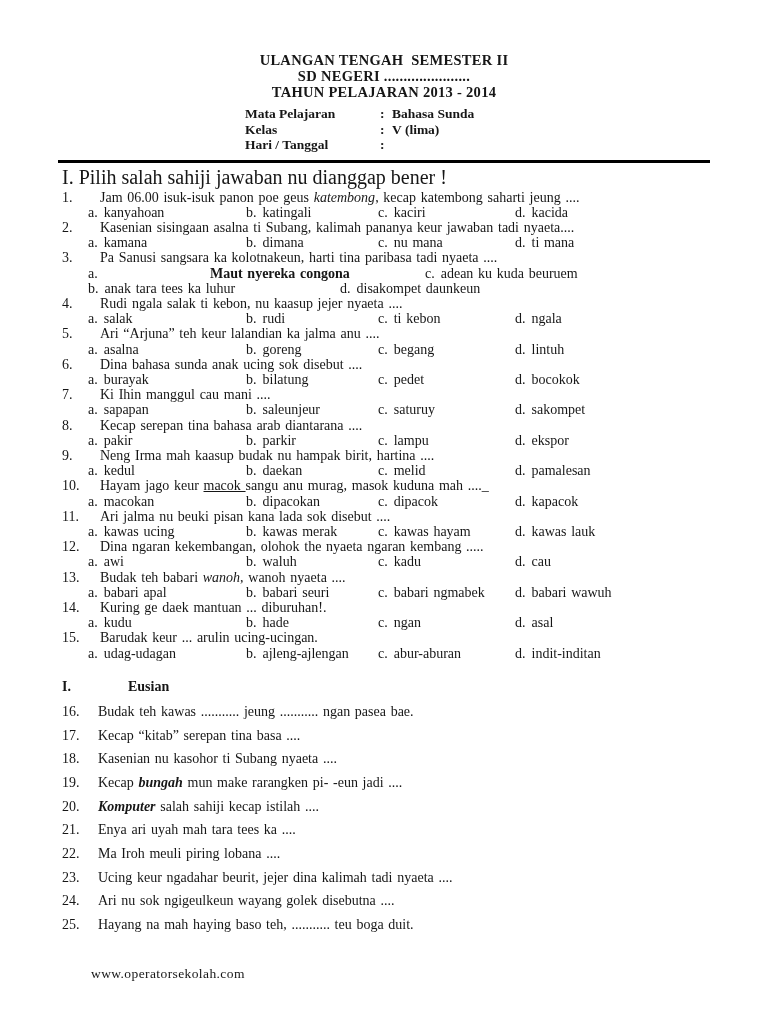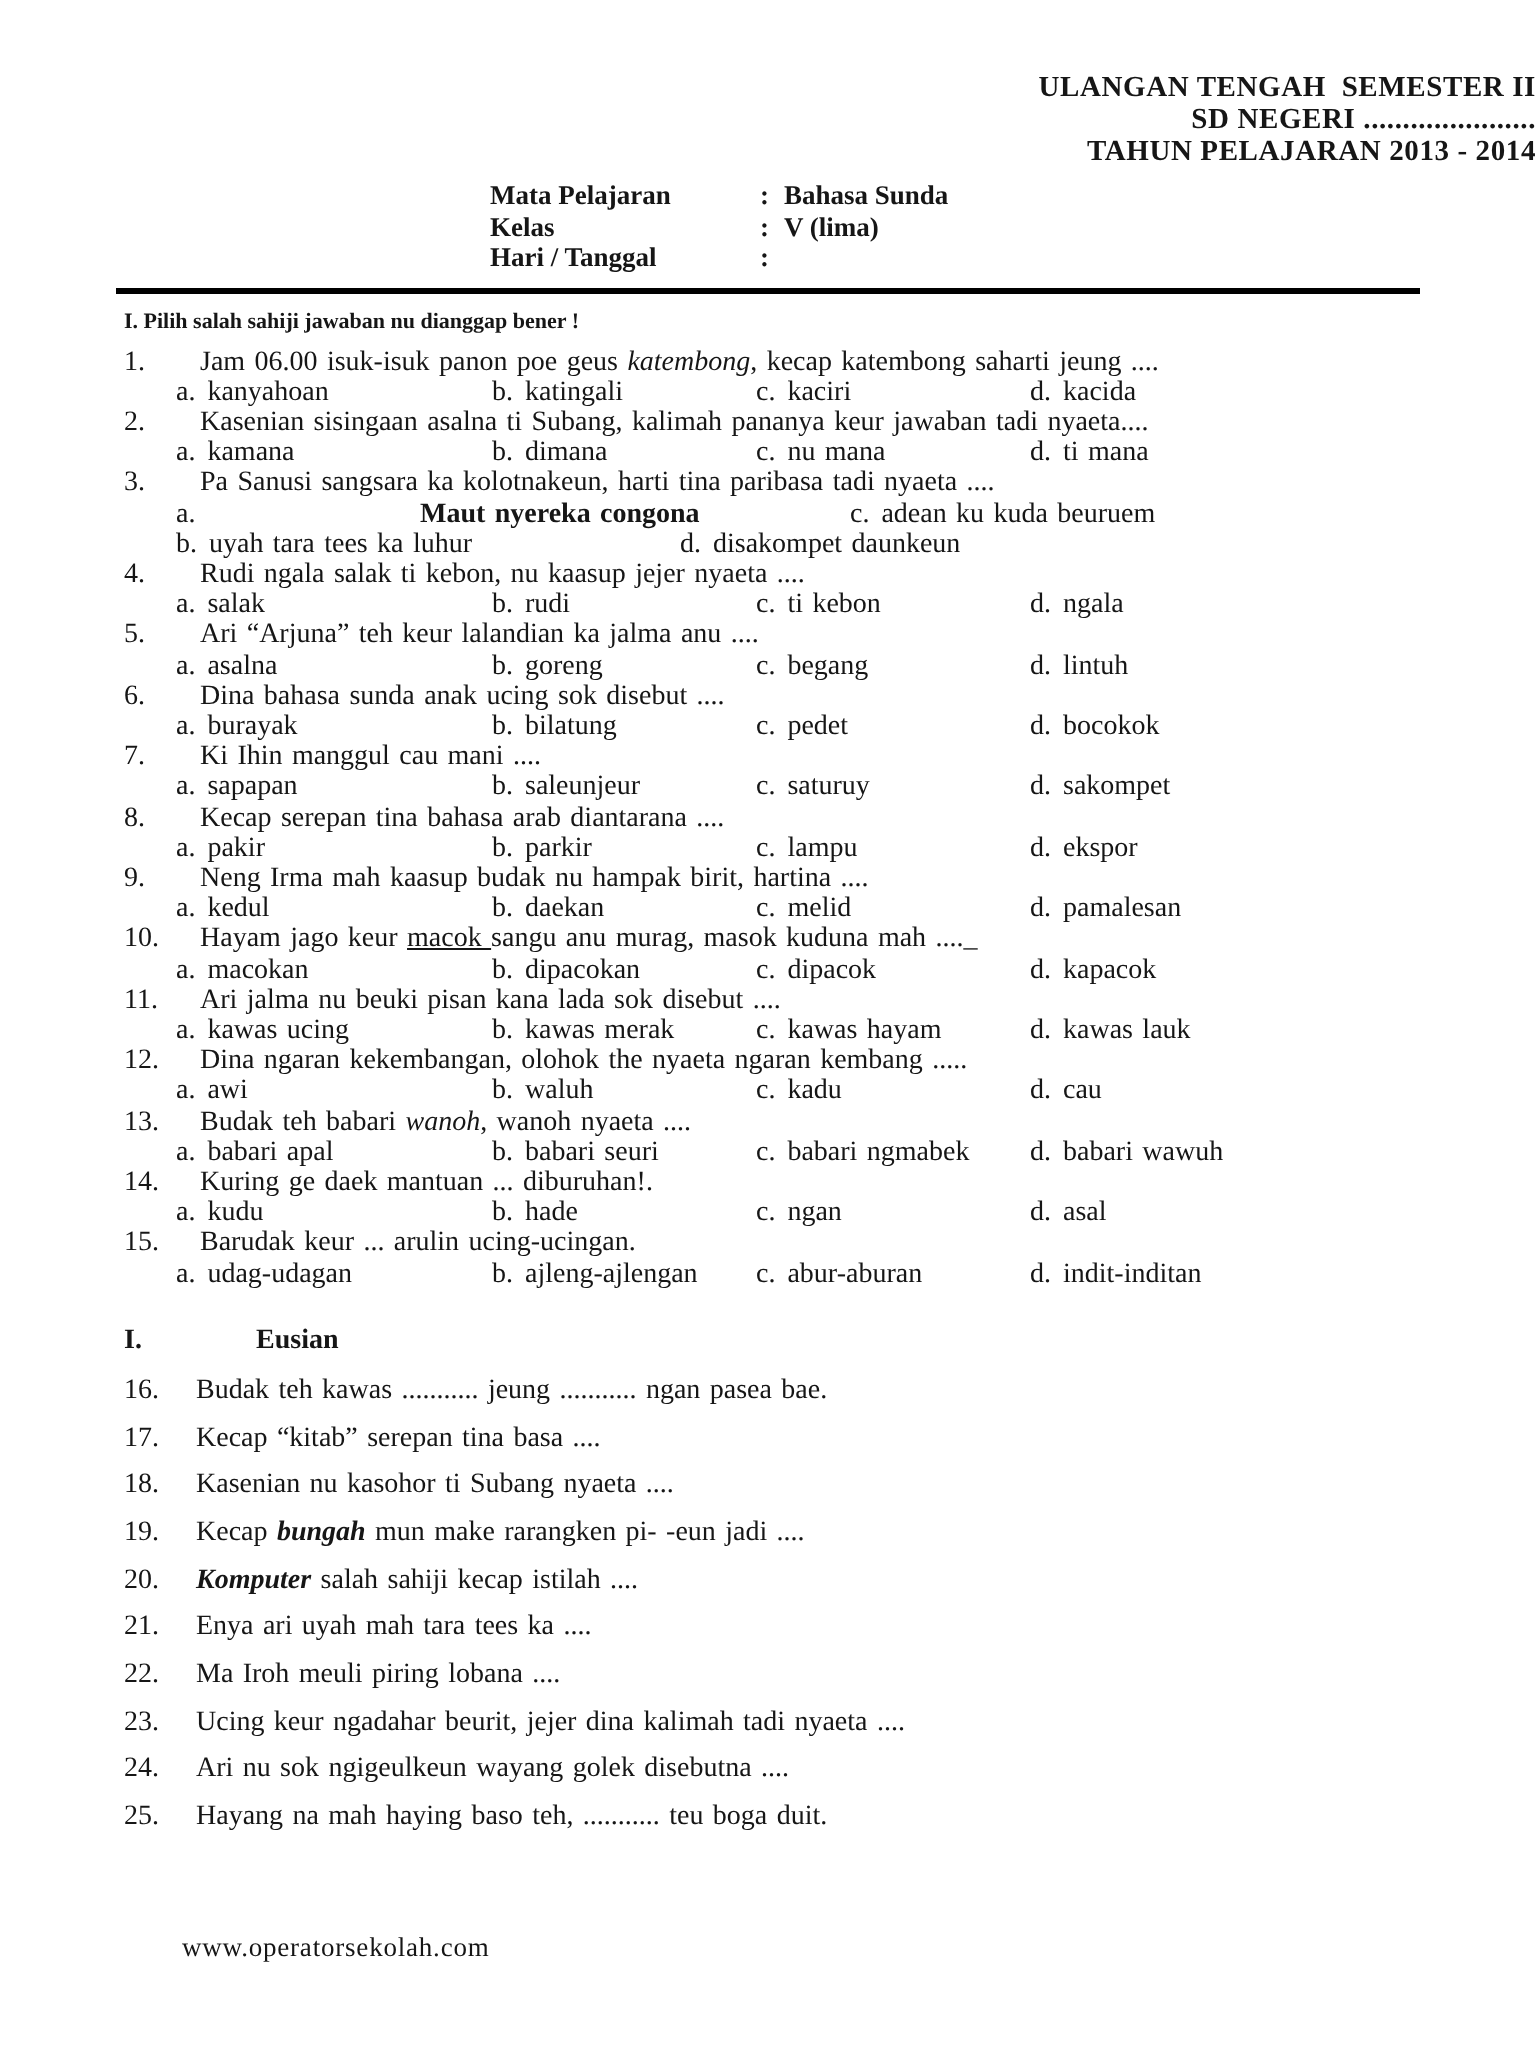--- a/index.html
+++ b/index.html
@@ -5,32 +5,32 @@
   * { margin:0; padding:0; box-sizing:border-box; }
   html,body { background:#ffffff; }
   body {
     width:768px; height:1024px;
     font-family:"Liberation Serif", serif;
     color:#161616;
   }
   .page { position:relative; width:768px; height:1024px; background:#fff; overflow:hidden; }
 
   
-  .titles { padding-top:36px; text-align:right; }
+  .titles { padding-top:52px; text-align:center; }
   .t-line { font-size:14.5px; font-weight:bold; line-height:16px; white-space:pre; letter-spacing:.3px; }
 
   
   .info { margin:6px 0 0 245px; font-size:13.5px; line-height:15.5px; }
   .info-row { display:flex;font-weight:bold; }
   .info-label { width:135px; flex:none; }
   .info-sep { width:12px; flex:none; }
 
   .divider { margin:7px 58px 0 58px; border-top:3.5px solid #000; }
 
-  .s1-heading { margin:6px 0 5px 62px; font-weight:bold; font-size:11px; line-height:16px; }
+  .s1-heading { margin:6px 0 5px 62px; font-weight:normal; font-size:20px; line-height:16px; }
 
   
   .questions { padding:0 52px 0 62px; font-size:14px; line-height:15.2px; word-spacing:1.2px; }
   .q-line { display:flex; }
   .q-no { width:38px; flex:none; }
   .q-text { flex:1; }
   .it  { font-style:italic; }
   .bit { font-style:italic; font-weight:bold; }
   .ul  { text-decoration:underline; }
 
@@ -147,21 +147,21 @@
           <span class="otxt">Maut nyereka congona</span>
         </span>
         <span class="cell">
           <span class="olab">c.</span>
           <span class="otxt">adean ku kuda beuruem</span>
         </span>
       </div>
       <div class="opt-row q3b">
         <span class="cell">
           <span class="olab">b.</span>
-          <span class="otxt">uyah tara tees ka luhur</span>
+          <span class="otxt">anak tara tees ka luhur</span>
         </span>
         <span class="cell">
           <span class="olab">d.</span>
           <span class="otxt">disakompet daunkeun</span>
         </span>
       </div>
       <div class="q-line">
         <span class="q-no">4.</span>
         <span class="q-text"><span>Rudi ngala salak ti kebon, nu kaasup jejer nyaeta ....</span></span>
       </div>

